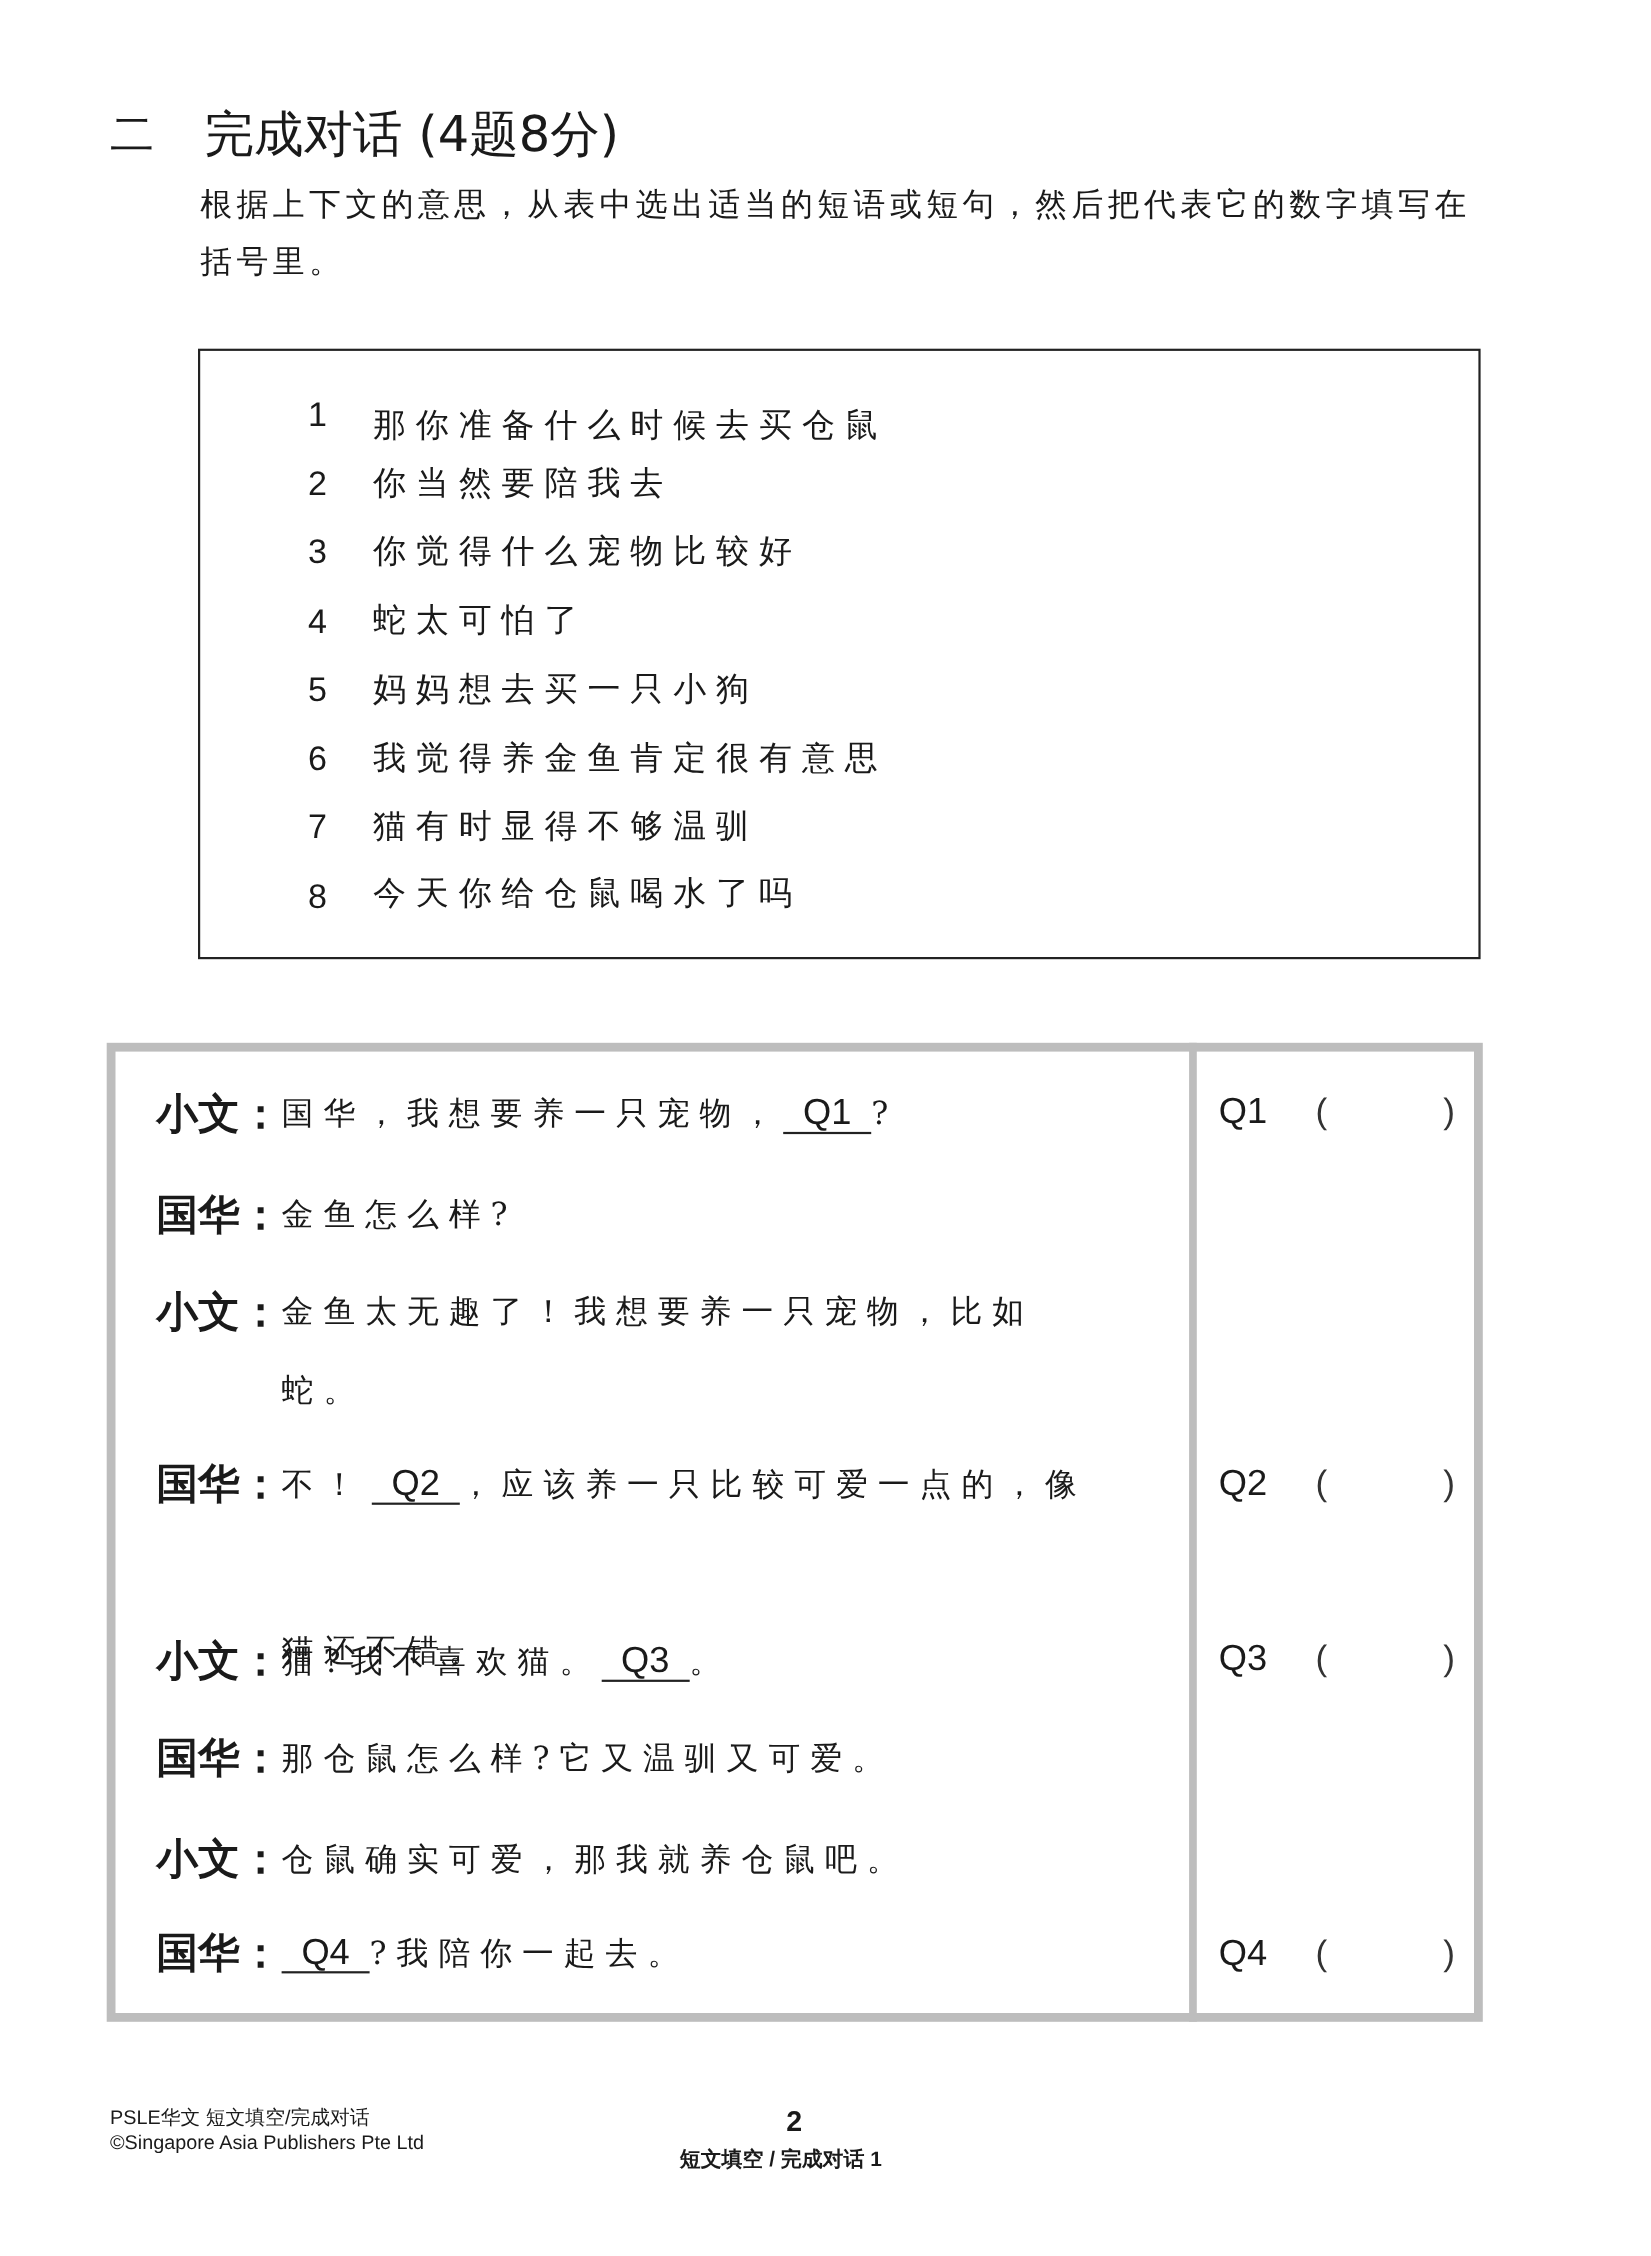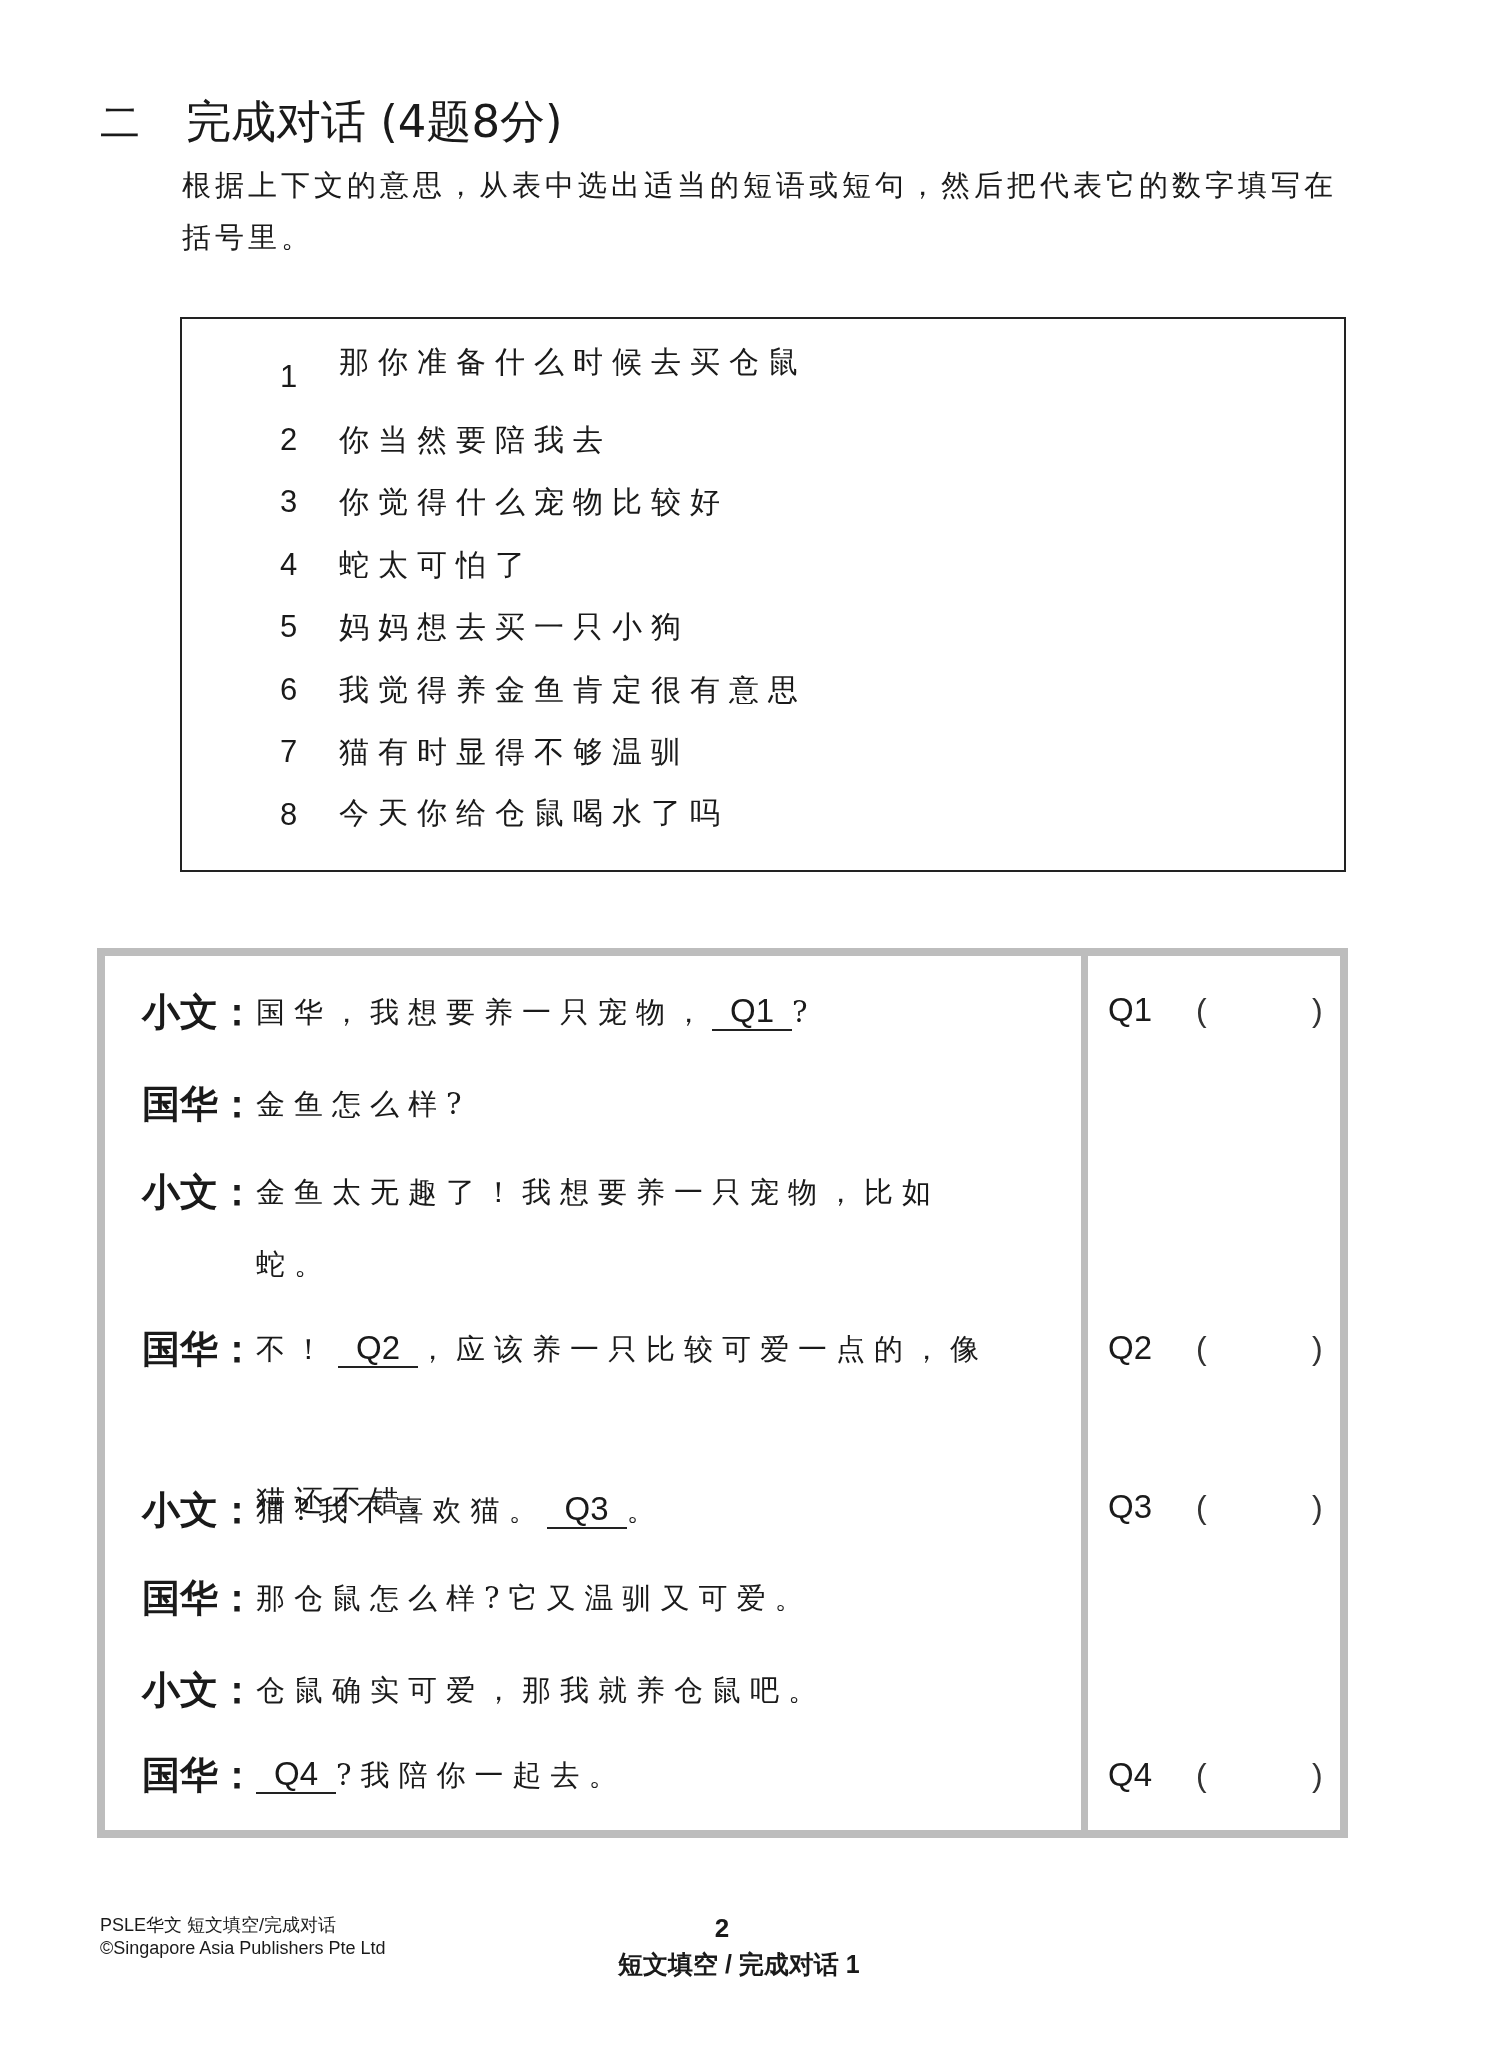--- a/index.html
+++ b/index.html
@@ -18,33 +18,33 @@
   .dlg-divider { left:1081px; top:948px; width:7px; height:890px; background:#bdbdbd; }
   .speaker { left:142px; font-size:38px; font-weight:bold; line-height:44px; font-family:"DejaVu Sans", sans-serif; }
   .line { left:256px; font-family:"DejaVu Serif", serif; font-size:29px; line-height:44px; letter-spacing:9px; }
   .blank { display:inline-block; border-bottom:2px solid #222; font-family:"Liberation Sans", sans-serif;
            letter-spacing:0; text-align:center; line-height:36px; font-size:33px; }
   .ans-label { left:1108px; font-family:"Liberation Sans", sans-serif; font-size:33px; line-height:44px; }
   .paren { font-family:"Liberation Sans", sans-serif; font-size:32px; line-height:44px; color:#333; }
 
   .foot-left { left:100px; font-family:"Liberation Sans", sans-serif; font-size:18px; line-height:22px; }
   .page-num { left:700px; top:1912px; width:44px; text-align:center; font-family:"Liberation Sans", sans-serif; font-weight:bold; font-size:26px; line-height:32px; }
-  .page-sub { left:618px; top:1951px; font-family:"Liberation Sans", sans-serif; font-weight:bold; font-size:25px; line-height:26px; }
+  .page-sub { left:618px; top:1951px; font-family:"Liberation Sans", sans-serif; font-weight:bold; font-size:19px; line-height:26px; }
 </style>
 </head>
 <body>
 
 <div class="abs section-num">二</div>
 <div class="abs section-title">完成对话 (4题8分)</div>
 <div class="abs instr" style="top:165px;">根据上下文的意思，从表中选出适当的短语或短句，然后把代表它的数字填写在</div>
 <div class="abs instr" style="top:217px;">括号里。</div>
 
 <div class="abs opt-box"></div>
 <div class="abs opt-num" style="top:357px;">1</div>
-<div class="abs opt-text" style="top:342px;">那你准备什么时候去买仓鼠</div>
+<div class="abs opt-text" style="top:367px;">那你准备什么时候去买仓鼠</div>
 <div class="abs opt-num" style="top:420px;">2</div>
 <div class="abs opt-text" style="top:420px;">你当然要陪我去</div>
 <div class="abs opt-num" style="top:482px;">3</div>
 <div class="abs opt-text" style="top:482px;">你觉得什么宠物比较好</div>
 <div class="abs opt-num" style="top:545px;">4</div>
 <div class="abs opt-text" style="top:545px;">蛇太可怕了</div>
 <div class="abs opt-num" style="top:607px;">5</div>
 <div class="abs opt-text" style="top:607px;">妈妈想去买一只小狗</div>
 <div class="abs opt-num" style="top:670px;">6</div>
 <div class="abs opt-text" style="top:670px;">我觉得养金鱼肯定很有意思</div>

